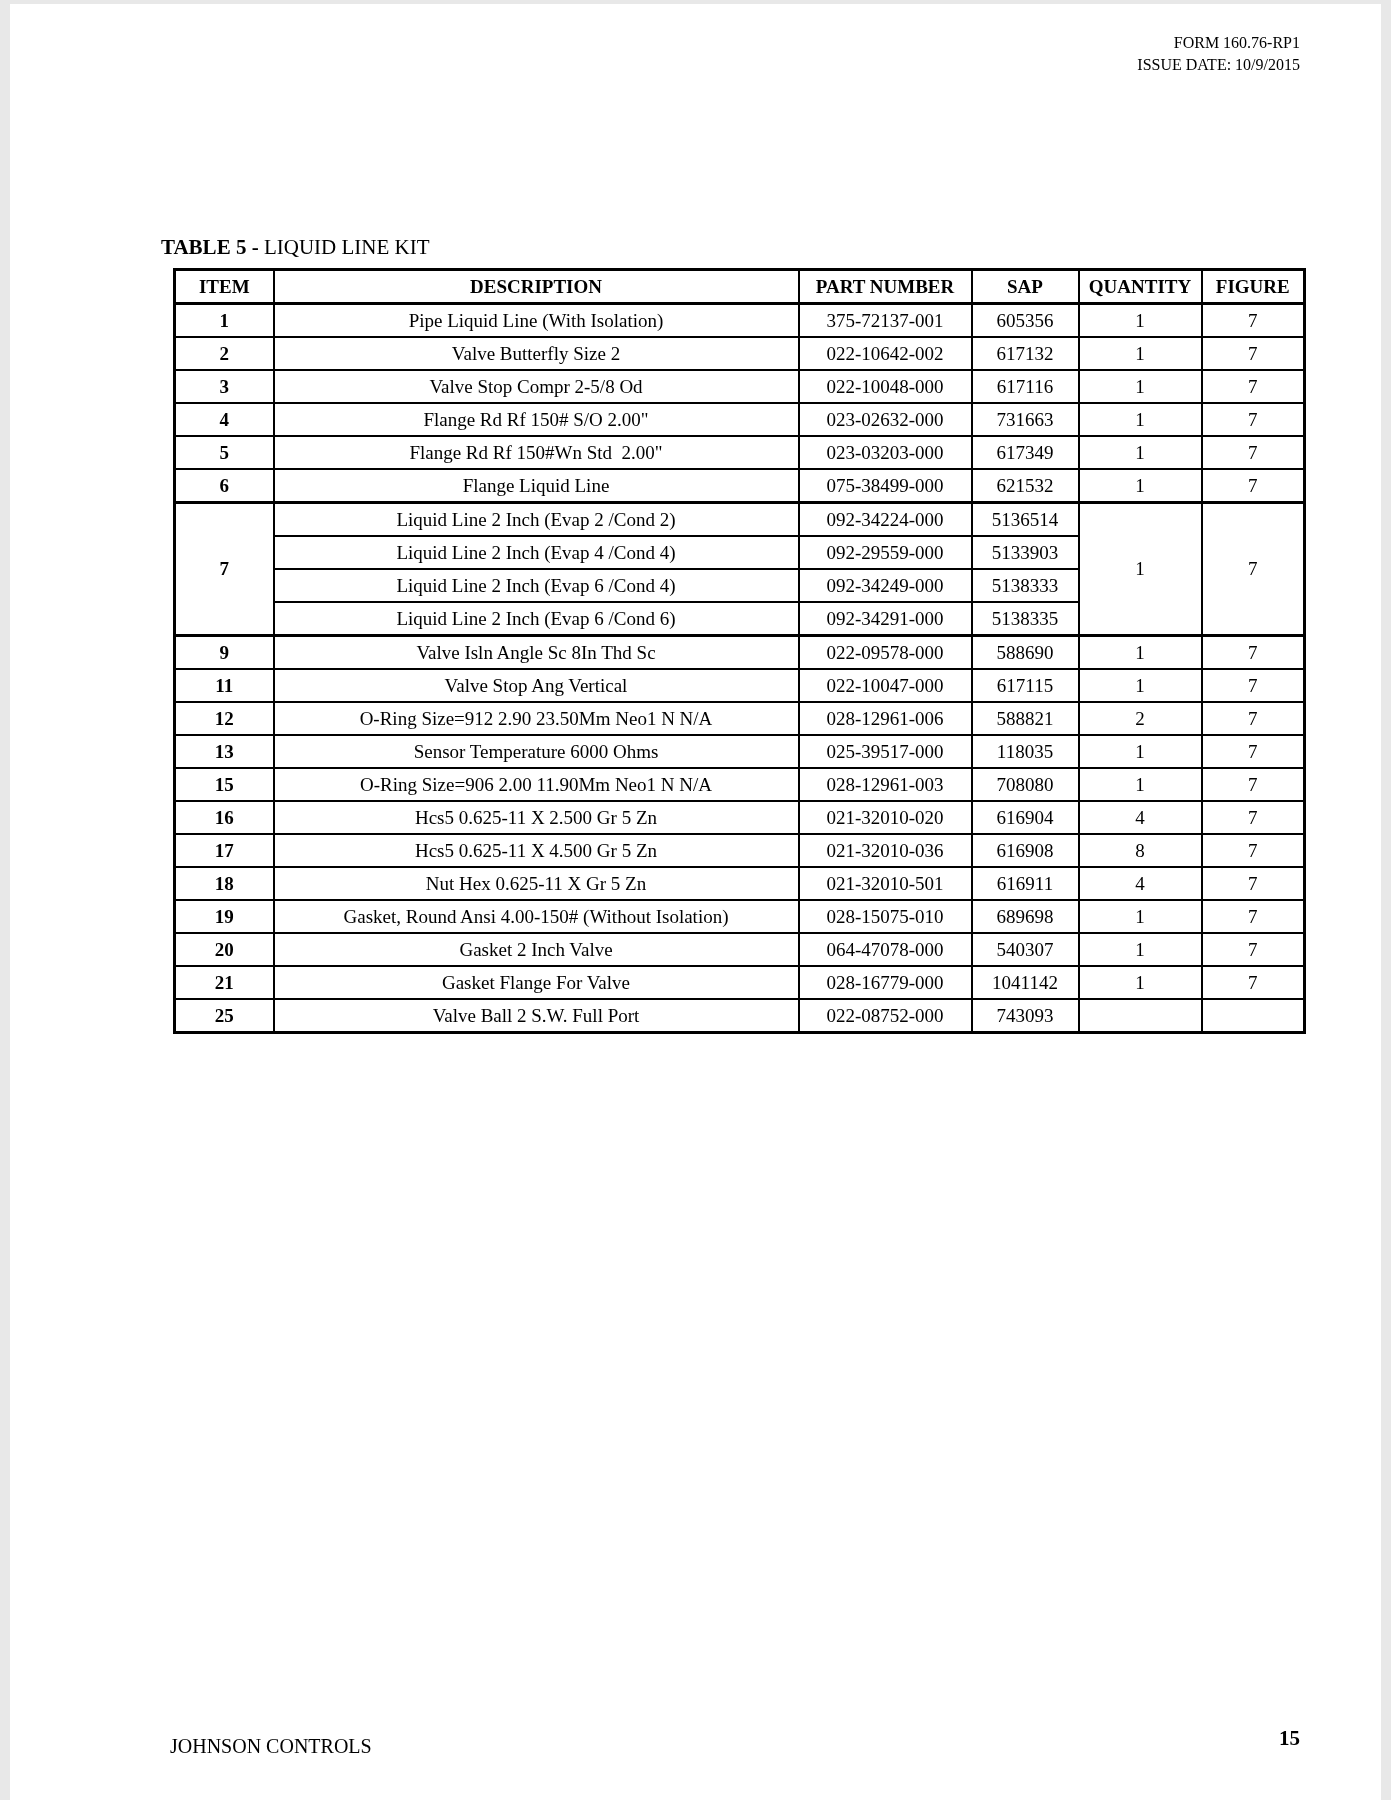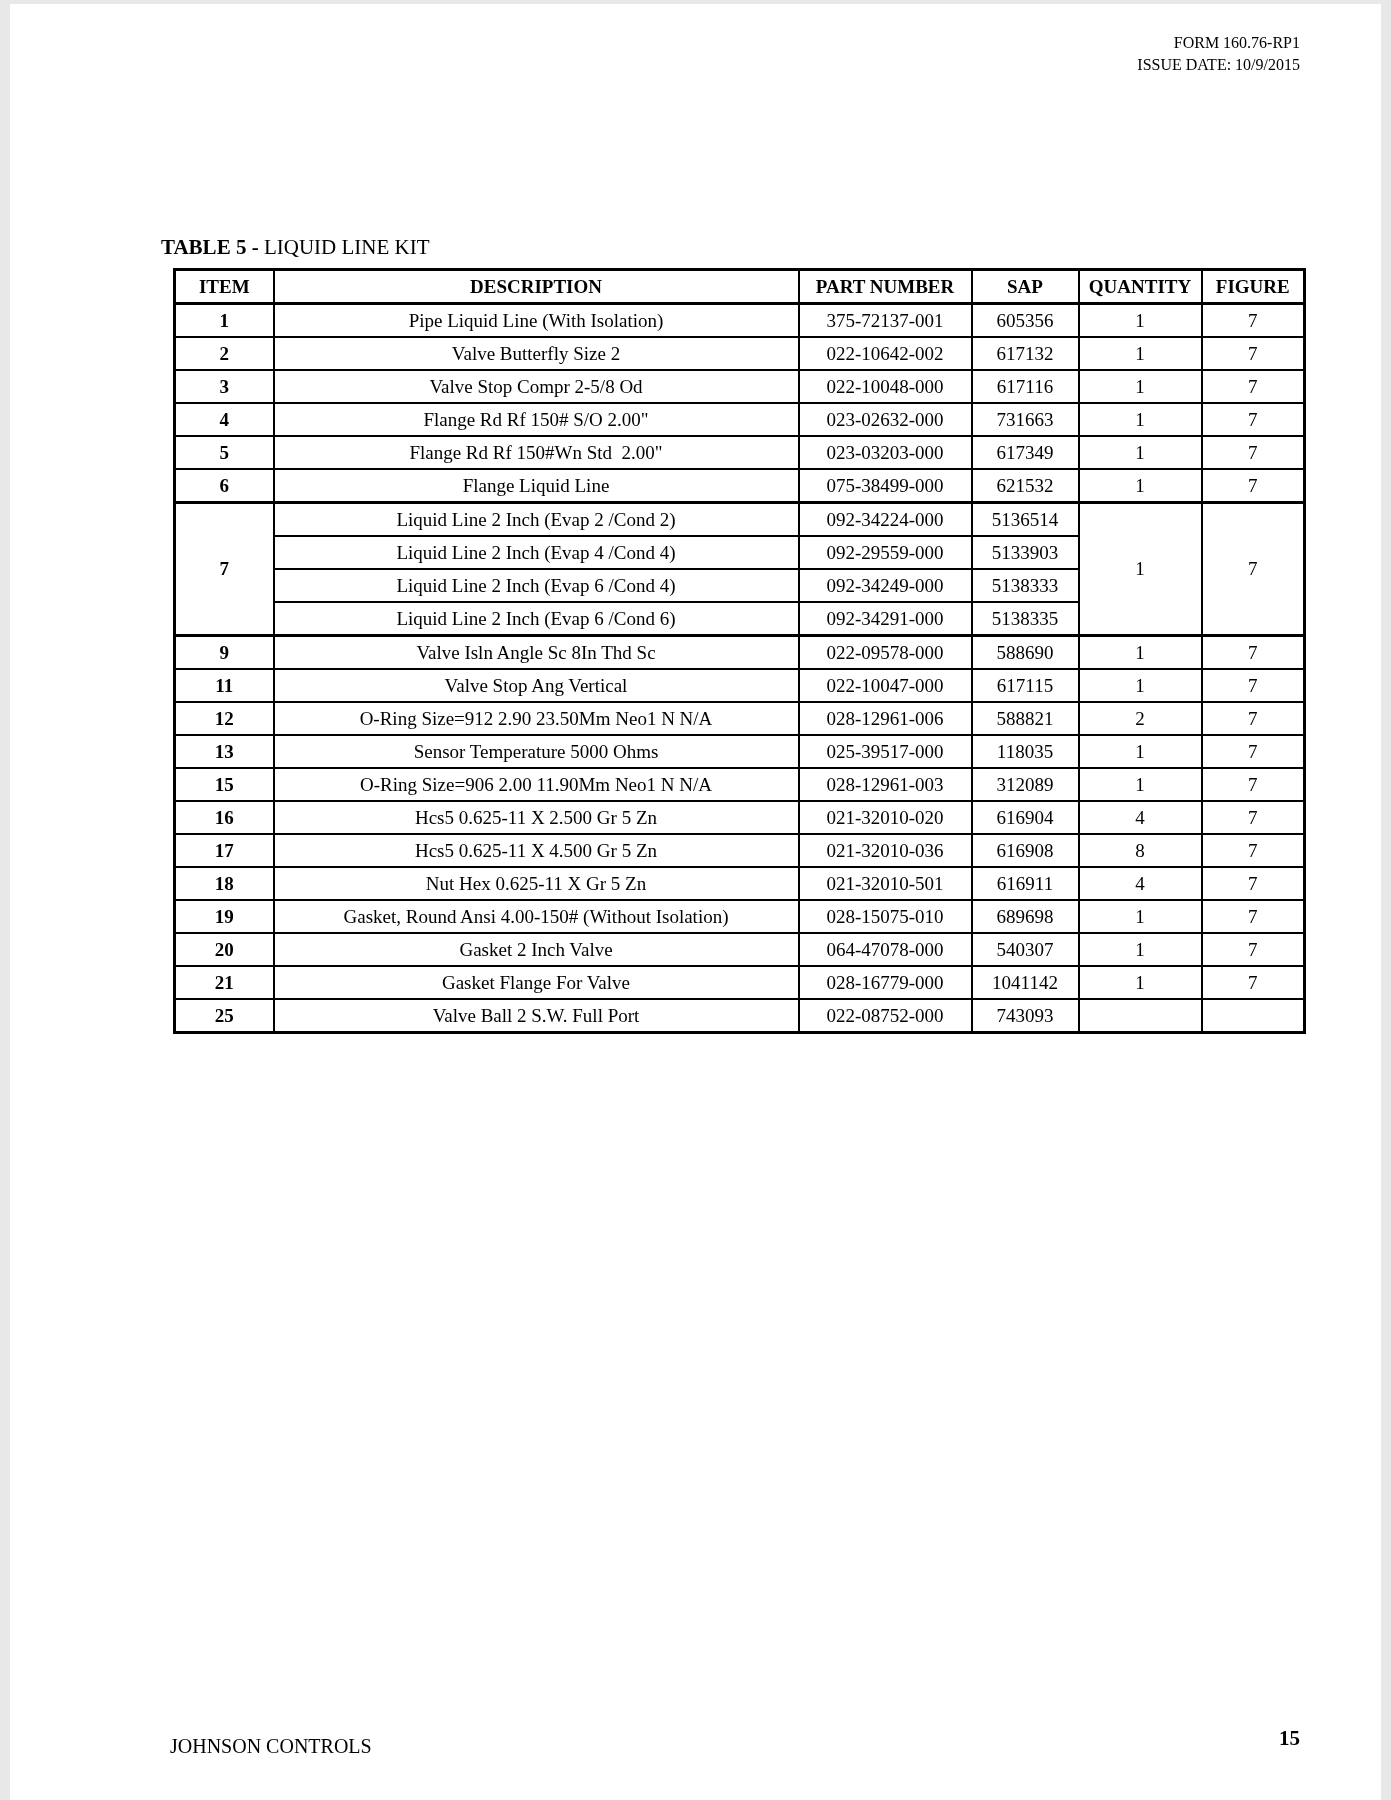--- a/index.html
+++ b/index.html
@@ -205,31 +205,31 @@
         <tr>
           <td class="col-item">12</td>
           <td class="col-desc">O-Ring Size=912 2.90 23.50Mm Neo1 N N/A</td>
           <td class="col-part">028-12961-006</td>
           <td class="col-sap">588821</td>
           <td class="col-qty">2</td>
           <td class="col-fig">7</td>
         </tr>
         <tr>
           <td class="col-item">13</td>
-          <td class="col-desc">Sensor Temperature 5000 Ohms</td>
+          <td class="col-desc">Sensor Temperature 6000 Ohms</td>
           <td class="col-part">025-39517-000</td>
           <td class="col-sap">118035</td>
           <td class="col-qty">1</td>
           <td class="col-fig">7</td>
         </tr>
         <tr>
           <td class="col-item">15</td>
           <td class="col-desc">O-Ring Size=906 2.00 11.90Mm Neo1 N N/A</td>
           <td class="col-part">028-12961-003</td>
-          <td class="col-sap">312089</td>
+          <td class="col-sap">708080</td>
           <td class="col-qty">1</td>
           <td class="col-fig">7</td>
         </tr>
         <tr>
           <td class="col-item">16</td>
           <td class="col-desc">Hcs5 0.625-11 X 2.500 Gr 5 Zn</td>
           <td class="col-part">021-32010-020</td>
           <td class="col-sap">616904</td>
           <td class="col-qty">4</td>
           <td class="col-fig">7</td>

